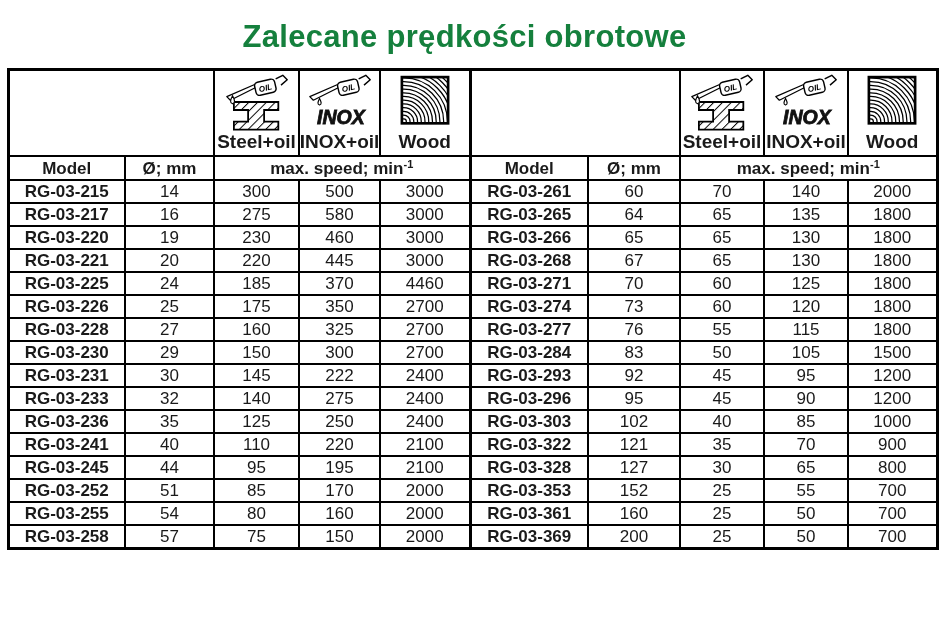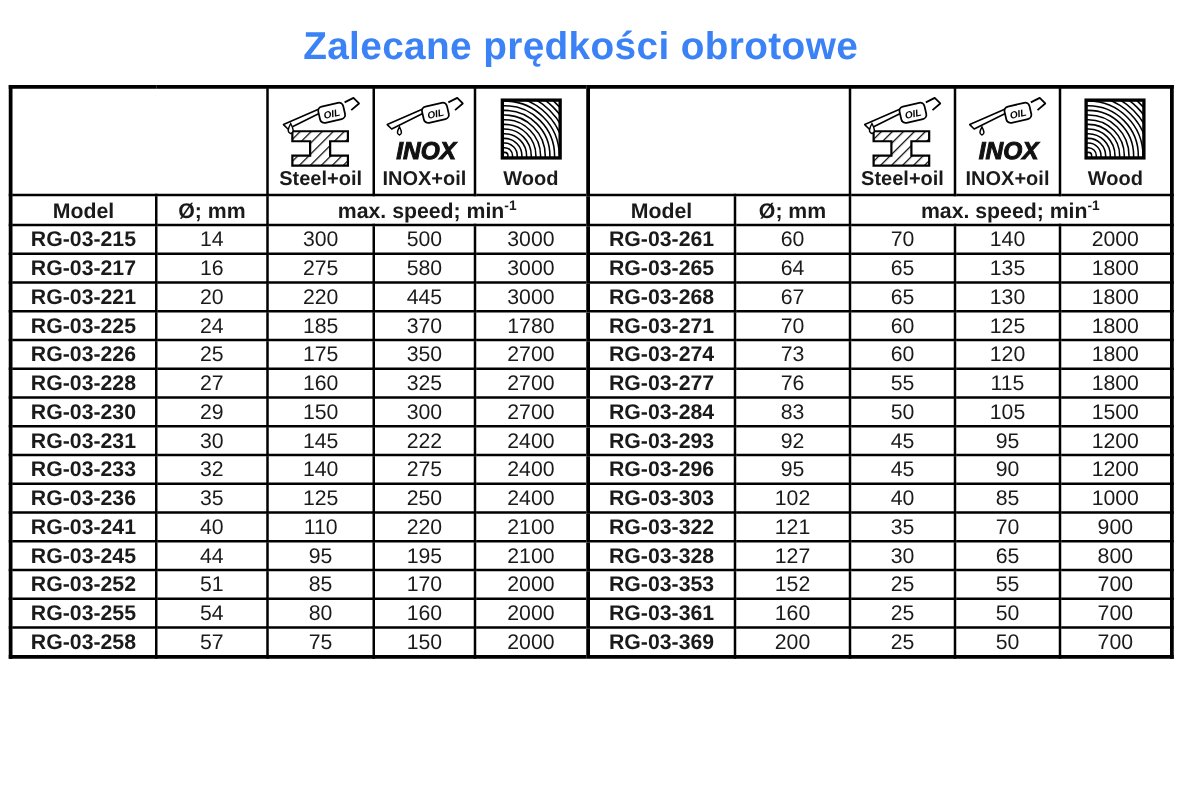--- a/index.html
+++ b/index.html
@@ -11,21 +11,21 @@
     font-family: "Liberation Sans", sans-serif;
     color: #1a1a1a;
     overflow: hidden;
   }
   .page-title {
     text-align: center;
     font-size: 31px;
     font-weight: bold;
     margin: 19px 16px 13px 0;
     letter-spacing: 0.3px;
-    color: #3b82f6;
+    color: #15803d;
   }
   table.speed-table {
     margin: 0 auto;
     width: 929px;
     border-collapse: collapse;
     table-layout: fixed;
     border: 3px solid #000;
     background: #fff;
   }
   .speed-table td, .speed-table th {
@@ -38,21 +38,21 @@
   tr.icon-row td { height: 84px; }
   .icon-wrap {
     height: 84px;
     display: flex;
     flex-direction: column;
     align-items: center;
     justify-content: flex-end;
   }
   .mat-icon { display: block; }
   .mat-label {
-    font-size: 16px;
+    font-size: 19px;
     font-weight: bold;
     line-height: 1.1;
     padding-bottom: 2px;
     white-space: nowrap;
   }
   tr.hdr-row th {
     height: 22px;
     font-size: 17px;
     font-weight: bold;
     line-height: 1;
@@ -279,37 +279,49 @@
         <td class="num-cell">275</td>
         <td class="num-cell">580</td>
         <td class="num-cell">3000</td>
         <td class="model-cell half-sep">RG-03-265</td>
         <td class="num-cell">64</td>
         <td class="num-cell">65</td>
         <td class="num-cell">135</td>
         <td class="num-cell">1800</td>
       </tr>
       <tr>
+        <td class="model-cell">RG-03-220</td>
+        <td class="num-cell">19</td>
+        <td class="num-cell">230</td>
+        <td class="num-cell">460</td>
+        <td class="num-cell">3000</td>
+        <td class="model-cell half-sep">RG-03-266</td>
+        <td class="num-cell">65</td>
+        <td class="num-cell">65</td>
+        <td class="num-cell">130</td>
+        <td class="num-cell">1800</td>
+      </tr>
+      <tr>
         <td class="model-cell">RG-03-221</td>
         <td class="num-cell">20</td>
         <td class="num-cell">220</td>
         <td class="num-cell">445</td>
         <td class="num-cell">3000</td>
         <td class="model-cell half-sep">RG-03-268</td>
         <td class="num-cell">67</td>
         <td class="num-cell">65</td>
         <td class="num-cell">130</td>
         <td class="num-cell">1800</td>
       </tr>
       <tr>
         <td class="model-cell">RG-03-225</td>
         <td class="num-cell">24</td>
         <td class="num-cell">185</td>
         <td class="num-cell">370</td>
-        <td class="num-cell">1780</td>
+        <td class="num-cell">4460</td>
         <td class="model-cell half-sep">RG-03-271</td>
         <td class="num-cell">70</td>
         <td class="num-cell">60</td>
         <td class="num-cell">125</td>
         <td class="num-cell">1800</td>
       </tr>
       <tr>
         <td class="model-cell">RG-03-226</td>
         <td class="num-cell">25</td>
         <td class="num-cell">175</td>

